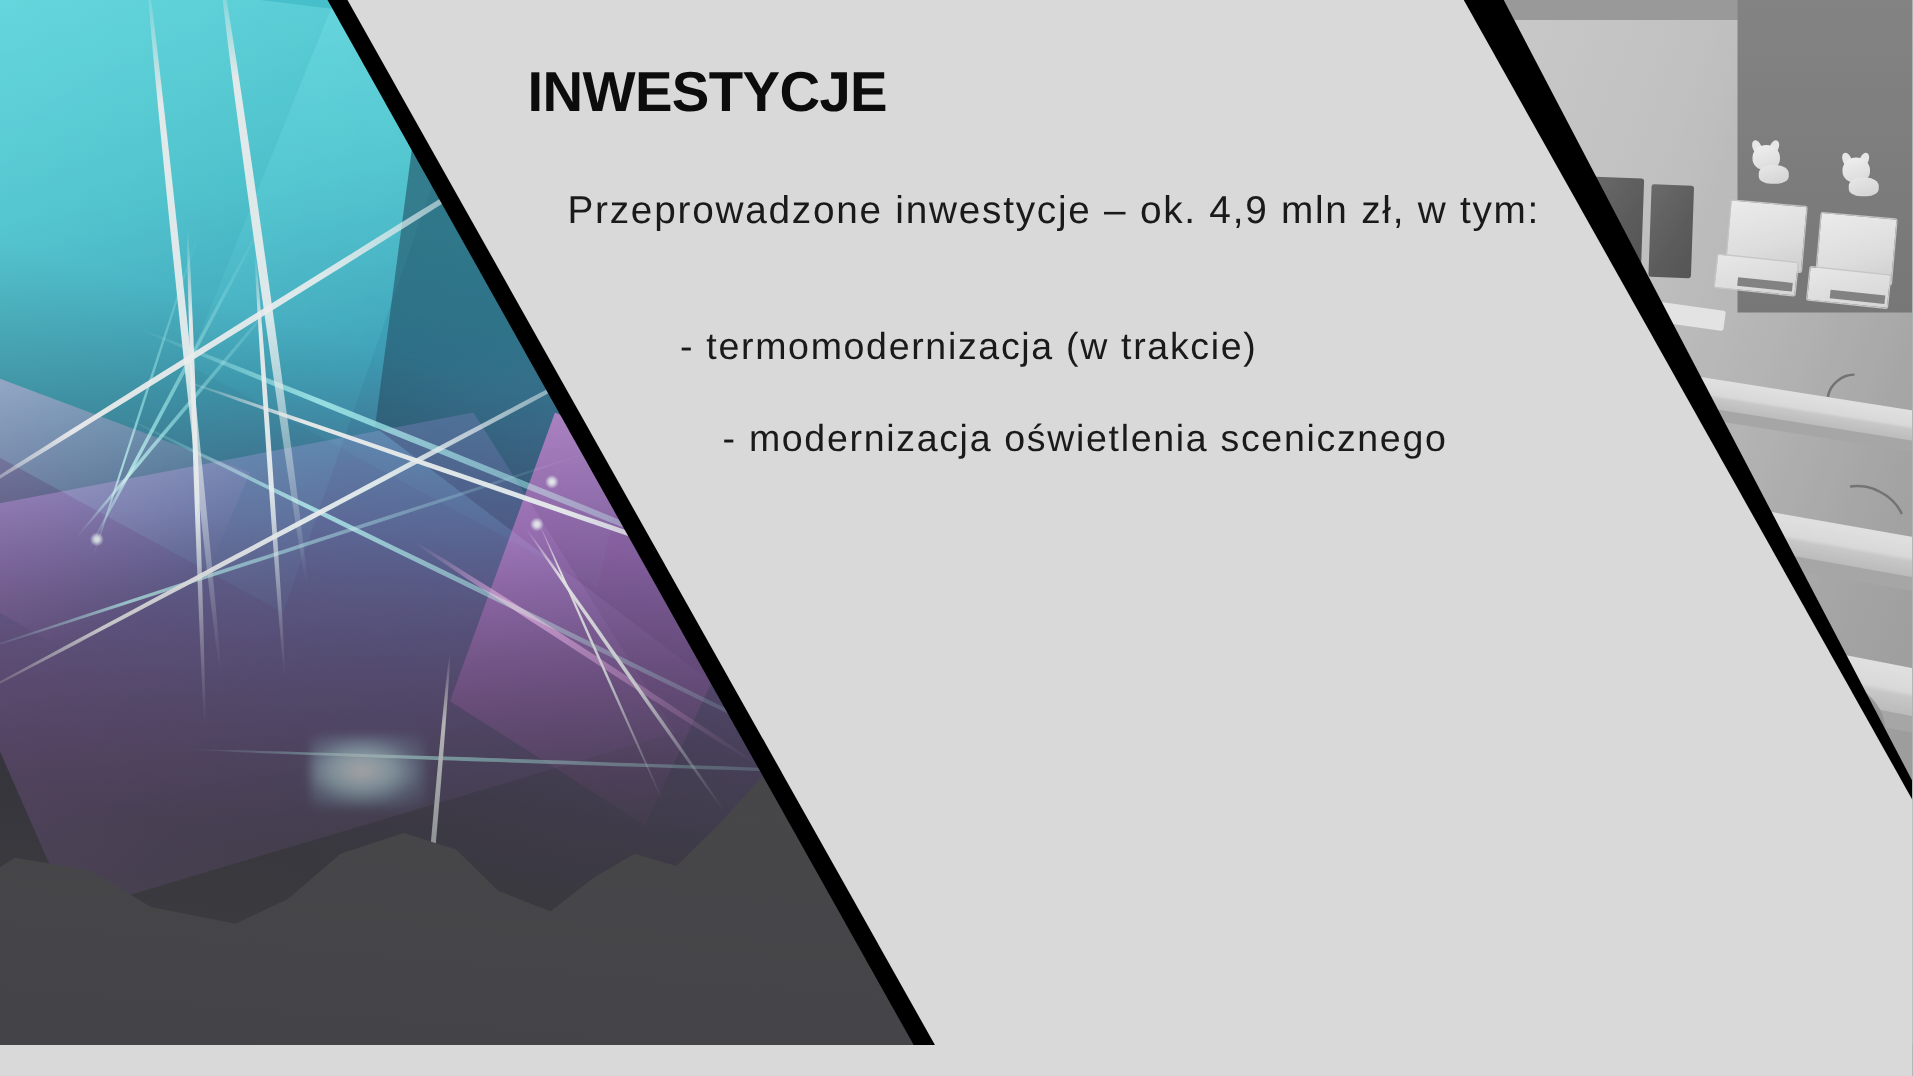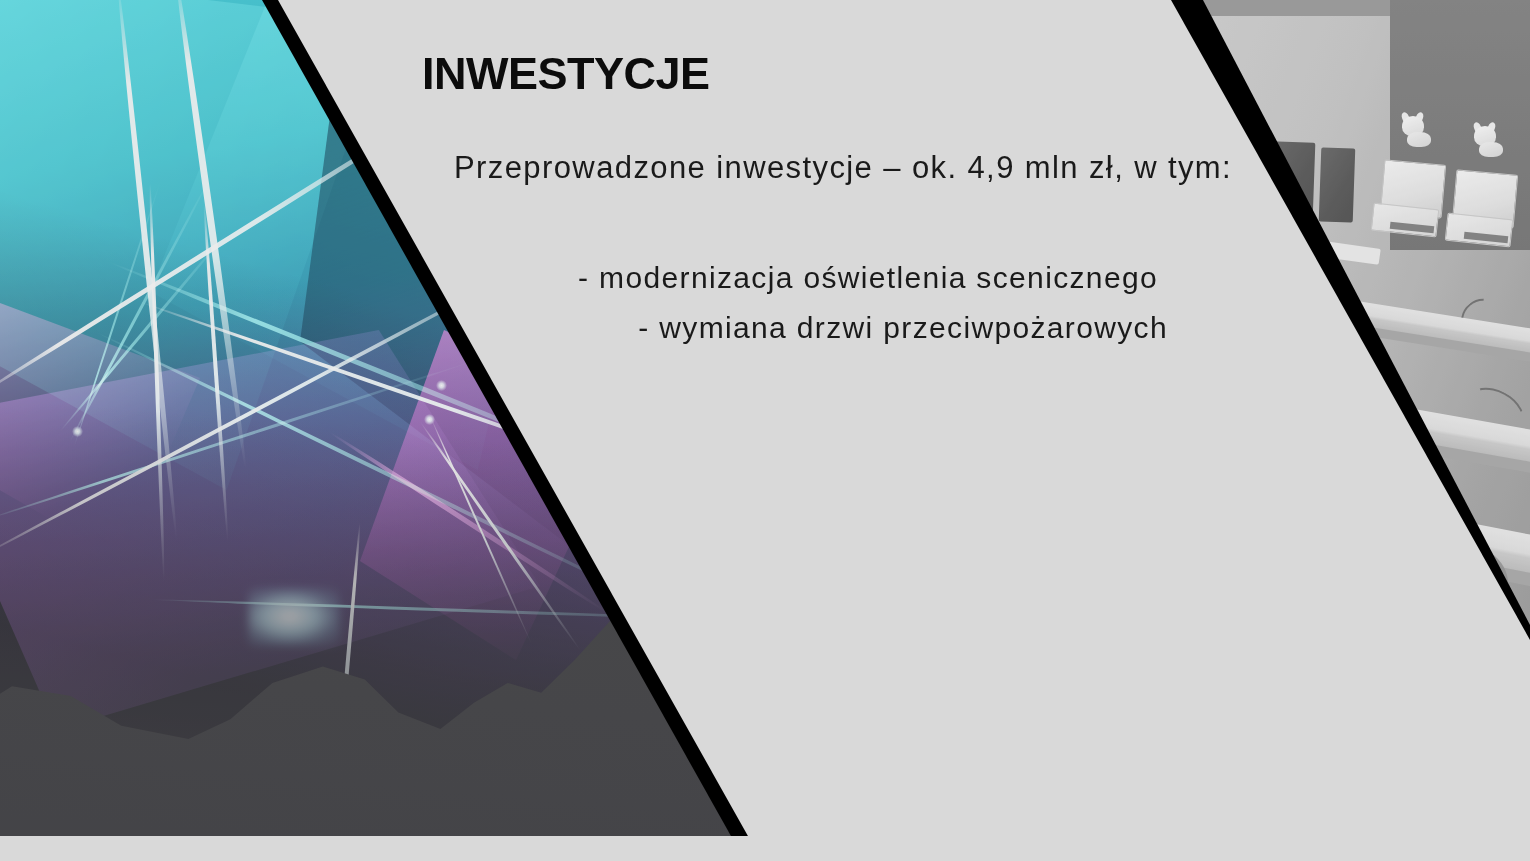--- a/index.html
+++ b/index.html
@@ -348,21 +348,21 @@
   .bullet {
     font-family:"Liberation Sans", sans-serif;
     font-size:30px;
     font-weight:400;
     letter-spacing:1.35px;
     color:#1a1a1a;
     line-height:50px;
     white-space:nowrap;
   }
   .b-1 { padding-right:320px; }
-  .b-2 { padding-right:168px; }
+  .b-2 { padding-right:168px;margin-top:24px; }
   .b-3 { padding-right:160px; }
   .b-4 { padding-right:158px; }
   .b-5 { padding-right:60px; }
   .b-6 { padding-right:2px; }
 </style>
 </head>
 <body>
 
 <div id="slide">
 
@@ -456,18 +456,18 @@
     <div class="cable cab-2"></div>
     <div class="chair-post"></div>
     <div class="chair"></div>
     <div class="right-veil"></div>
   </div>
 
   <div class="content">
     <div class="title">INWESTYCJE</div>
     <div class="intro">Przeprowadzone inwestycje – ok. 4,9 mln zł, w tym:</div>
     <div class="bullets">
+      <div class="bullet b-1">- termomodernizacja (w trakcie)</div>
       <div class="bullet b-2">- modernizacja oświetlenia scenicznego</div>
-      <div class="bullet b-4">- wymiana drzwi przeciwpożarowych</div>
     </div>
   </div>
 
 </div>
 
 </body></html>

